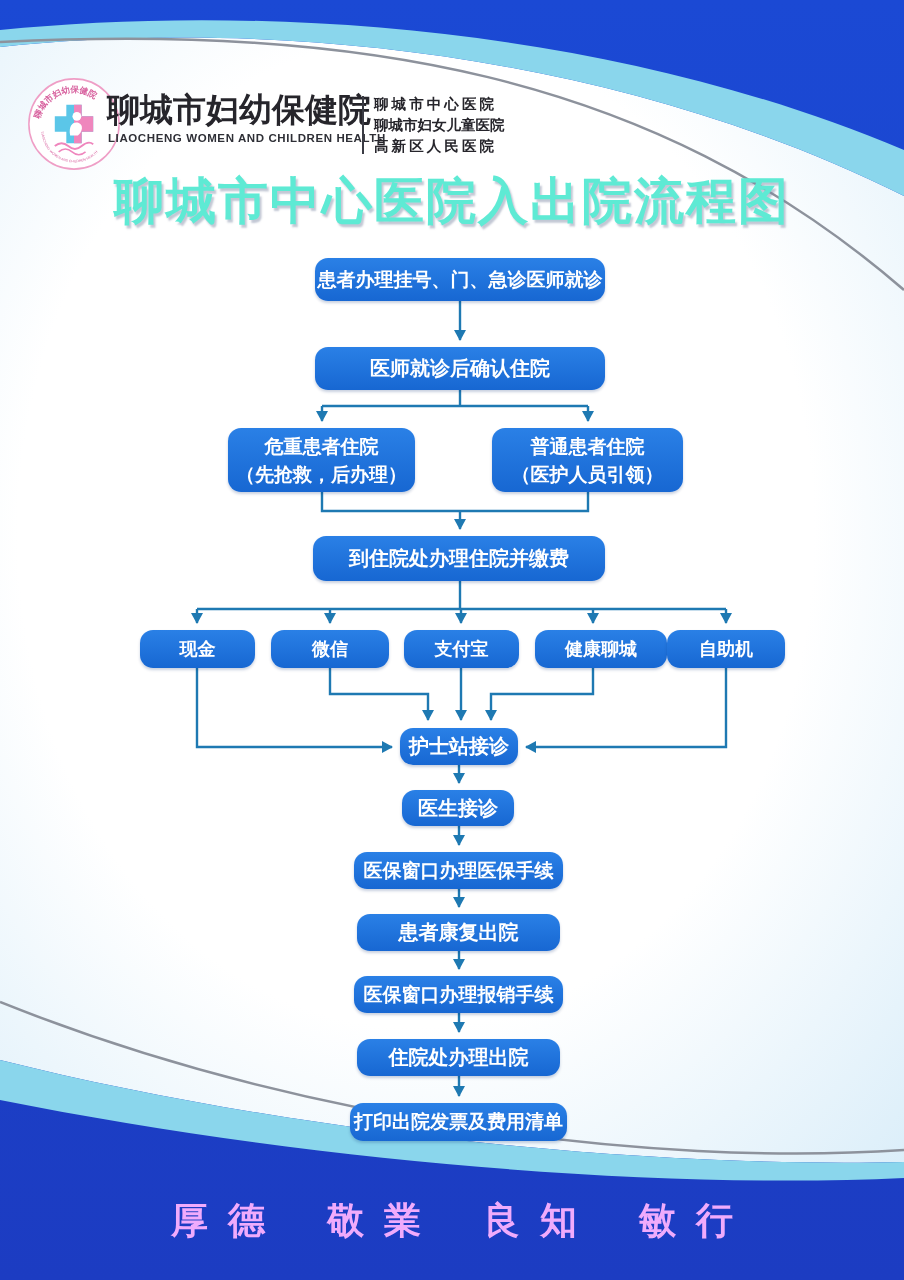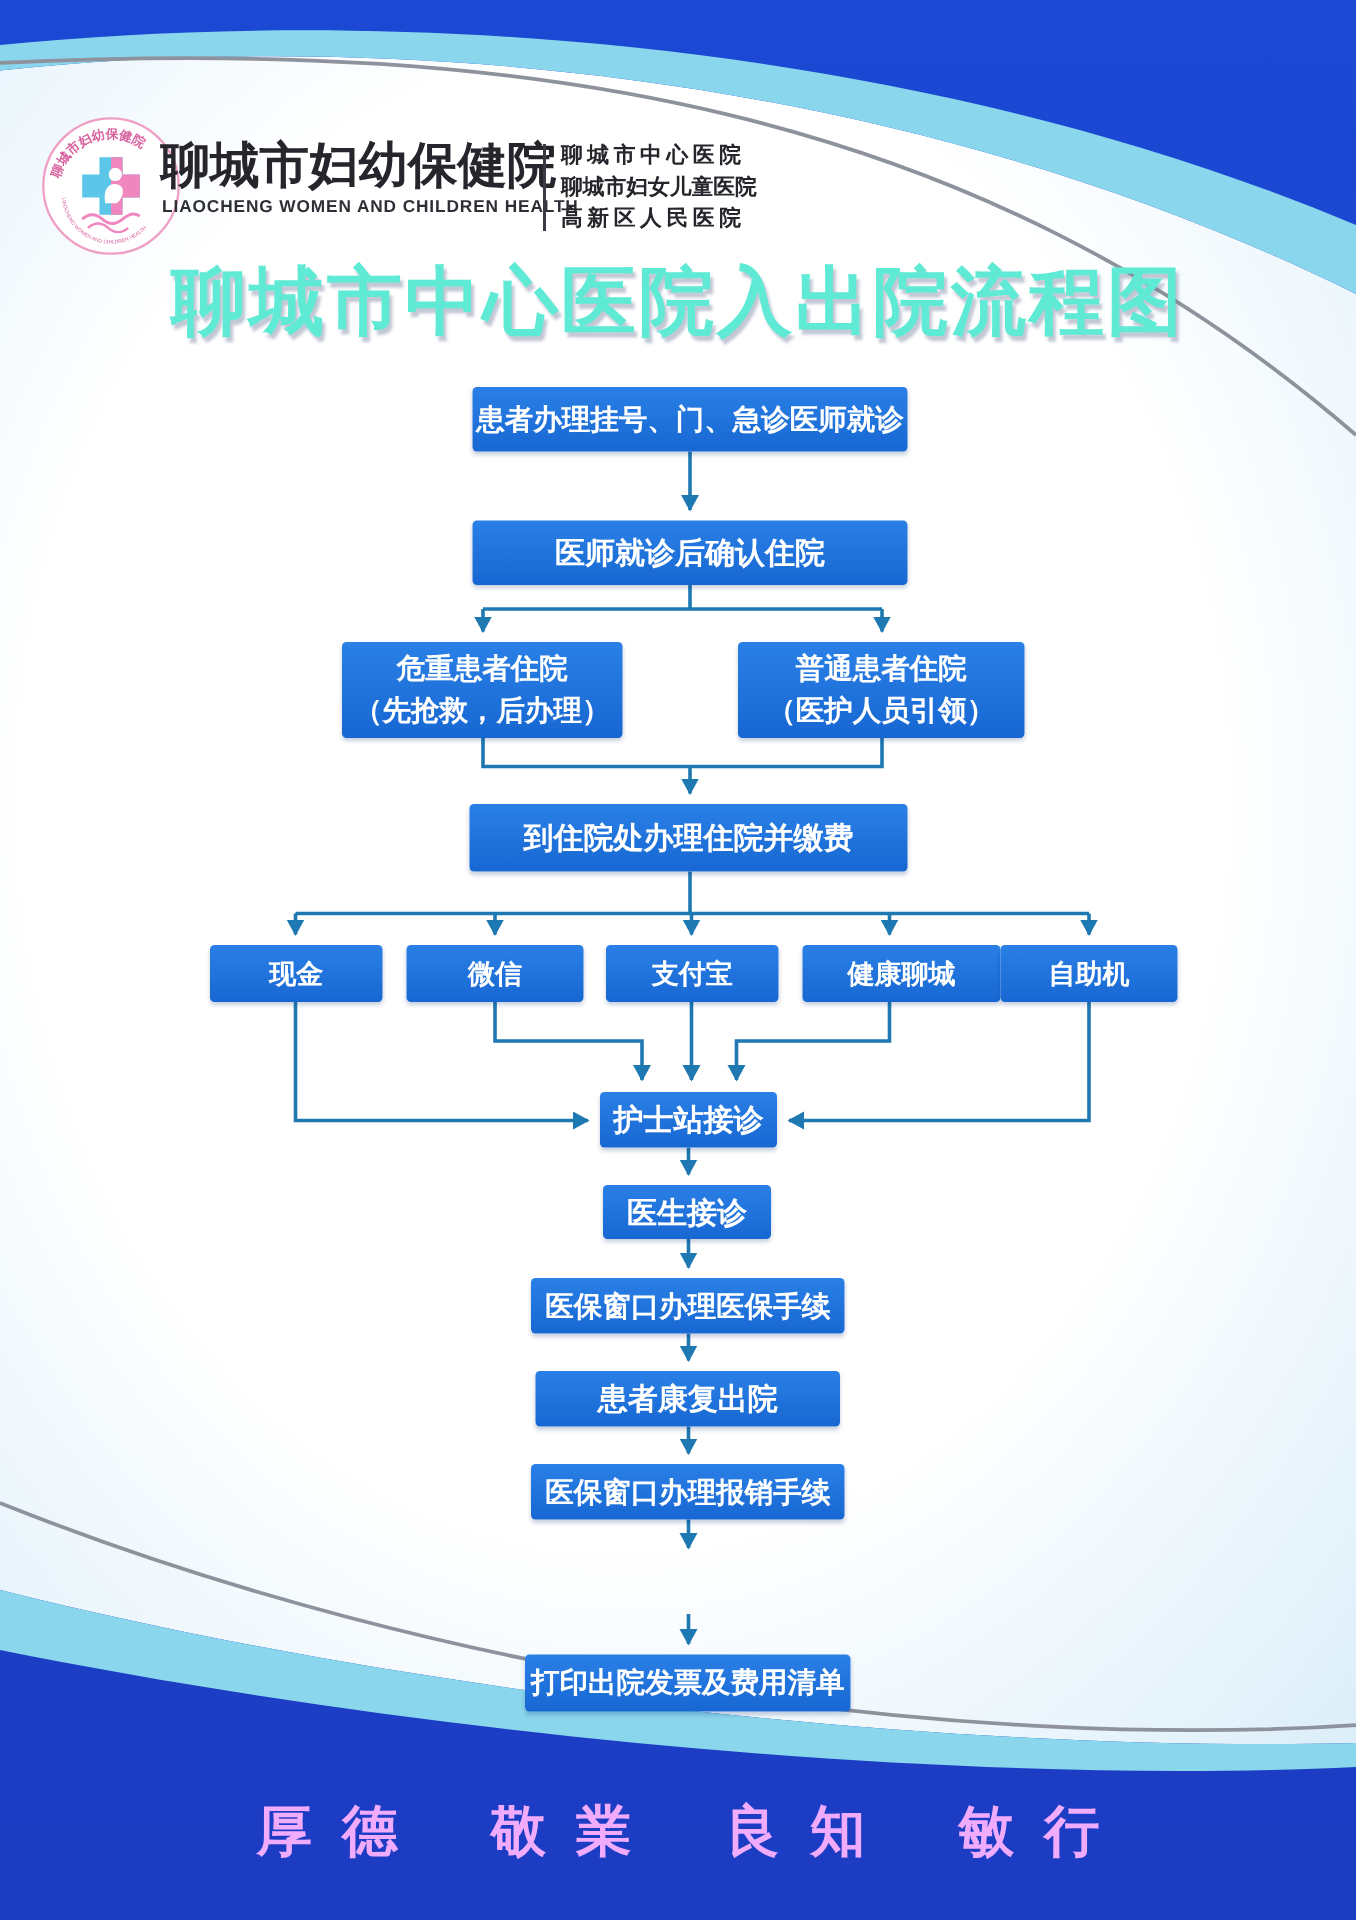--- a/index.html
+++ b/index.html
@@ -22,21 +22,21 @@
              text-align:justify;text-align-last:justify;white-space:nowrap;}
 
   
   .title{position:absolute;z-index:3;left:0;top:168px;width:904px;text-align:center;
          font-size:50px;font-weight:900;color:#5eead4;letter-spacing:2px;
          text-shadow:2px 3px 2px rgba(120,130,160,.45);}
 
   
   .node{position:absolute;z-index:3;display:flex;flex-direction:column;align-items:center;
         justify-content:center;background:linear-gradient(180deg,#2a80e6,#1767d2);
-        color:#fff;font-weight:700;border-radius:3px;text-align:center;
+        color:#fff;font-weight:700;border-radius:13px;text-align:center;
         box-shadow:0 2px 3px rgba(0,40,110,.22);}
   .node .l1{font-size:19px;line-height:1.0;}
   .node .l2{font-size:19px;line-height:1.0;margin-top:9px;}
   .n-step1{left:315px;top:258px;width:290px;height:43px;font-size:19px;}
   .n-step2{left:315px;top:347px;width:290px;height:43px;font-size:20px;}
   .n-brl{left:228px;top:428px;width:187px;height:64px;align-items:center;}
   .n-brr{left:492px;top:428px;width:191px;height:64px;}
   .n-step3{left:313px;top:536px;width:292px;height:45px;font-size:20px;}
   .n-pay{top:630px;height:38px;font-size:18px;}
   .n-pay1{left:140px;width:115px;}
@@ -170,20 +170,21 @@
   <div class="node n-pay n-pay2">微信</div>
   <div class="node n-pay n-pay3">支付宝</div>
   <div class="node n-pay n-pay4">健康聊城</div>
   <div class="node n-pay n-pay5">自助机</div>
 
   <div class="node n-step4">护士站接诊</div>
   <div class="node n-step5">医生接诊</div>
   <div class="node n-step6">医保窗口办理医保手续</div>
   <div class="node n-step7">患者康复出院</div>
   <div class="node n-step8">医保窗口办理报销手续</div>
+  <div class="node n-step9">住院处办理出院</div>
   <div class="node n-step10">打印出院发票及费用清单</div>
 
   <div class="motto">
     <span>厚德</span>
     <span>敬業</span>
     <span>良知</span>
     <span>敏行</span>
   </div>
 
 </div>

